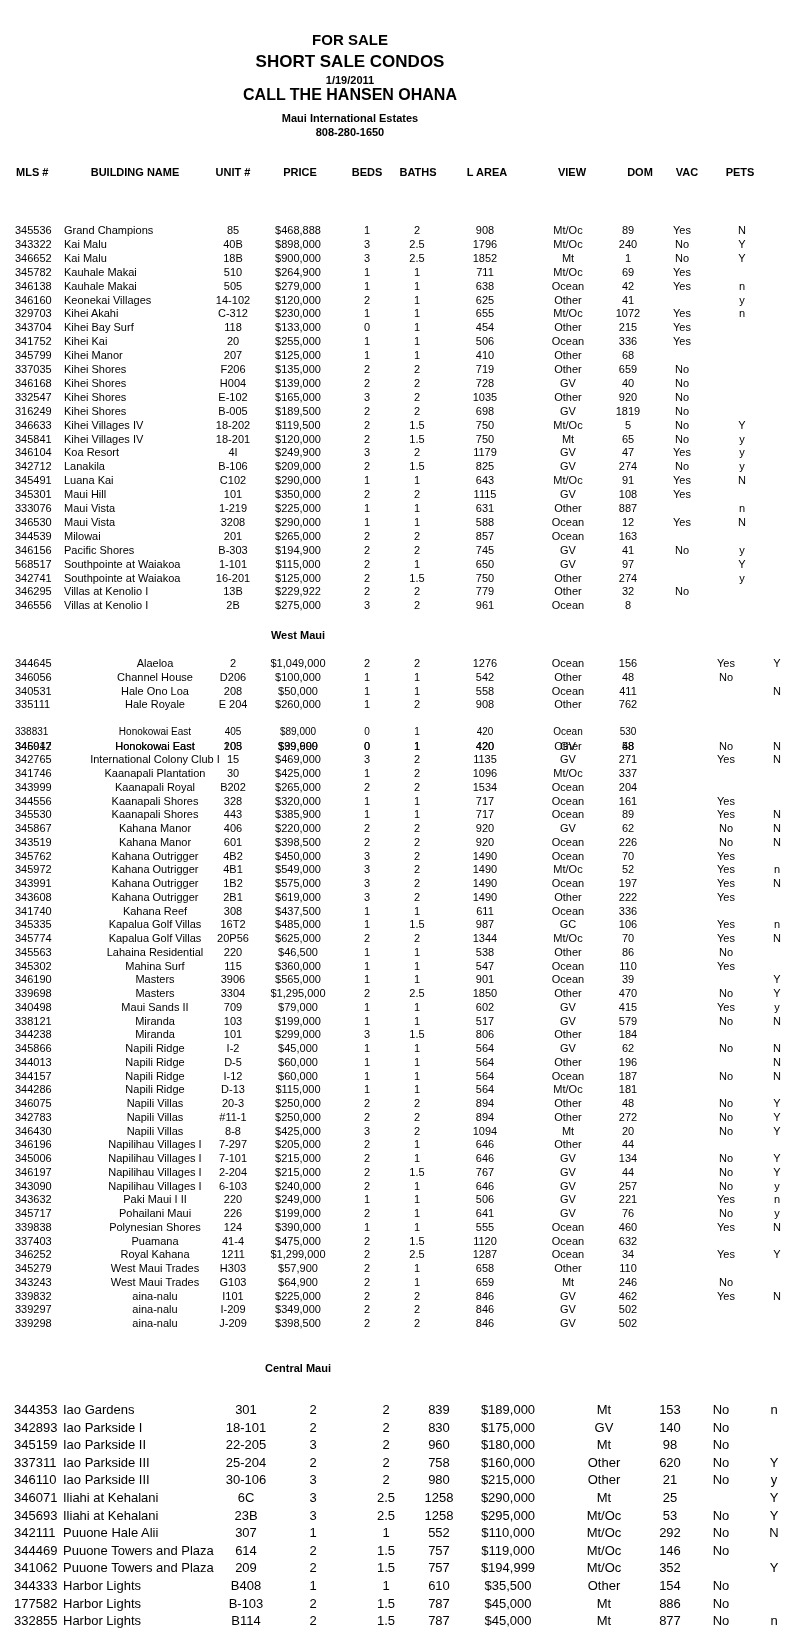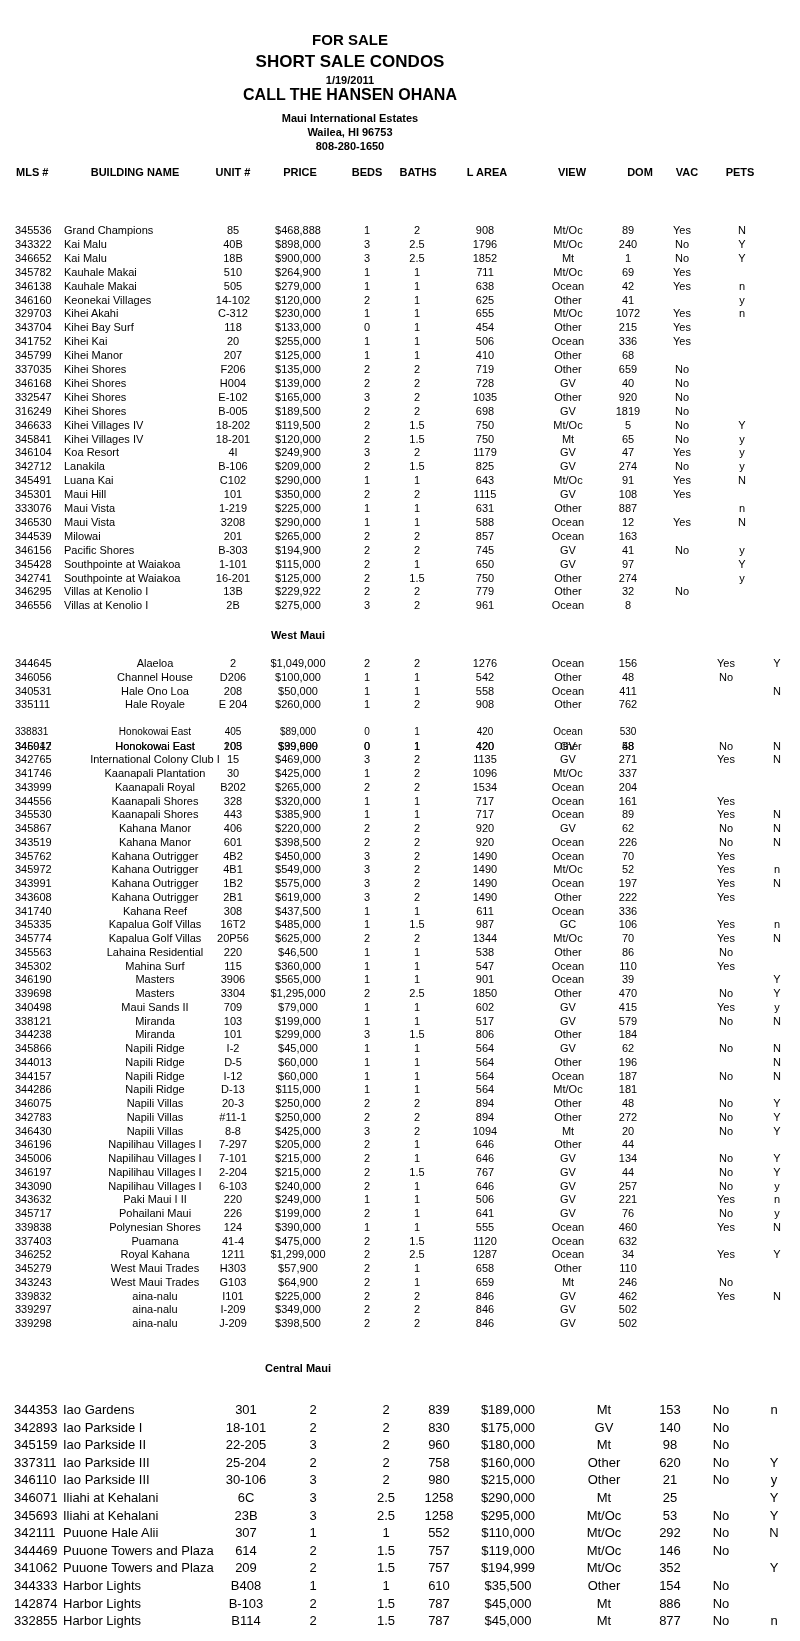--- a/index.html
+++ b/index.html
@@ -25,21 +25,20 @@
 <body>
 
 <div class="page">
 
   <div class="abs title-block t-main">SHORT SALE CONDOS</div>
   <div class="abs title-block t-forsale">FOR SALE</div>
   <div class="abs title-block t-date">1/19/2011</div>
   <div class="abs title-block t-call">CALL THE HANSEN OHANA</div>
   <div class="abs title-block t-agency">
     <div>Maui International Estates</div>
-    <div>Wailea, HI 96753</div>
     <div>808-280-1650</div>
   </div>
 
   <div class="abs colhead" style="left:0;top:166px;width:800px;">
     <span style="left:16px;">MLS #</span>
     <span class="ctr" style="left:60px;width:150px;">BUILDING NAME</span>
     <span class="ctr" style="left:163px;width:140px;">UNIT #</span>
     <span class="ctr" style="left:230px;width:140px;">PRICE</span>
     <span class="ctr" style="left:297px;width:140px;">BEDS</span>
     <span class="ctr" style="left:348px;width:140px;">BATHS</span>
@@ -346,21 +345,21 @@
         <span class="row-cell ctr" style="left: 218px; width: 160px;">$194,900</span>
         <span class="row-cell ctr" style="left: 287px; width: 160px;">2</span>
         <span class="row-cell ctr" style="left: 337px; width: 160px;">2</span>
         <span class="row-cell ctr" style="left: 405px; width: 160px;">745</span>
         <span class="row-cell ctr" style="left: 488px; width: 160px;">GV</span>
         <span class="row-cell ctr" style="left: 548px; width: 160px;">41</span>
         <span class="row-cell ctr" style="left: 602px; width: 160px;">No</span>
         <span class="row-cell ctr" style="left: 662px; width: 160px;">y</span>
       </div>
       <div class="abs" style="left: 0px; top: 558px; width: 800px; height: 14px; font-size: 11px;">
-        <span class="row-cell" style="left: 15px;">345428</span>
+        <span class="row-cell" style="left: 15px;">568517</span>
         <span class="row-cell" style="left: 64px;">Southpointe at Waiakoa</span>
         <span class="row-cell ctr" style="left: 153px; width: 160px;">1-101</span>
         <span class="row-cell ctr" style="left: 218px; width: 160px;">$115,000</span>
         <span class="row-cell ctr" style="left: 287px; width: 160px;">2</span>
         <span class="row-cell ctr" style="left: 337px; width: 160px;">1</span>
         <span class="row-cell ctr" style="left: 405px; width: 160px;">650</span>
         <span class="row-cell ctr" style="left: 488px; width: 160px;">GV</span>
         <span class="row-cell ctr" style="left: 548px; width: 160px;">97</span>
         <span class="row-cell ctr" style="left: 662px; width: 160px;">Y</span>
       </div>
@@ -1131,21 +1130,21 @@
         <span class="row-cell ctr" style="left: 166px; width: 160px;">B408</span>
         <span class="row-cell ctr" style="left: 233px; width: 160px;">1</span>
         <span class="row-cell ctr" style="left: 306px; width: 160px;">1</span>
         <span class="row-cell ctr" style="left: 359px; width: 160px;">610</span>
         <span class="row-cell ctr" style="left: 428px; width: 160px;">$35,500</span>
         <span class="row-cell ctr" style="left: 524px; width: 160px;">Other</span>
         <span class="row-cell ctr" style="left: 590px; width: 160px;">154</span>
         <span class="row-cell ctr" style="left: 641px; width: 160px;">No</span>
       </div>
       <div class="abs" style="left: 0px; top: 1596px; width: 800px; height: 18px; font-size: 13px;">
-        <span class="row-cell" style="left: 14px;">142874</span>
+        <span class="row-cell" style="left: 14px;">177582</span>
         <span class="row-cell" style="left: 63px;">Harbor Lights</span>
         <span class="row-cell ctr" style="left: 166px; width: 160px;">B-103</span>
         <span class="row-cell ctr" style="left: 233px; width: 160px;">2</span>
         <span class="row-cell ctr" style="left: 306px; width: 160px;">1.5</span>
         <span class="row-cell ctr" style="left: 359px; width: 160px;">787</span>
         <span class="row-cell ctr" style="left: 428px; width: 160px;">$45,000</span>
         <span class="row-cell ctr" style="left: 524px; width: 160px;">Mt</span>
         <span class="row-cell ctr" style="left: 590px; width: 160px;">886</span>
         <span class="row-cell ctr" style="left: 641px; width: 160px;">No</span>
       </div>

